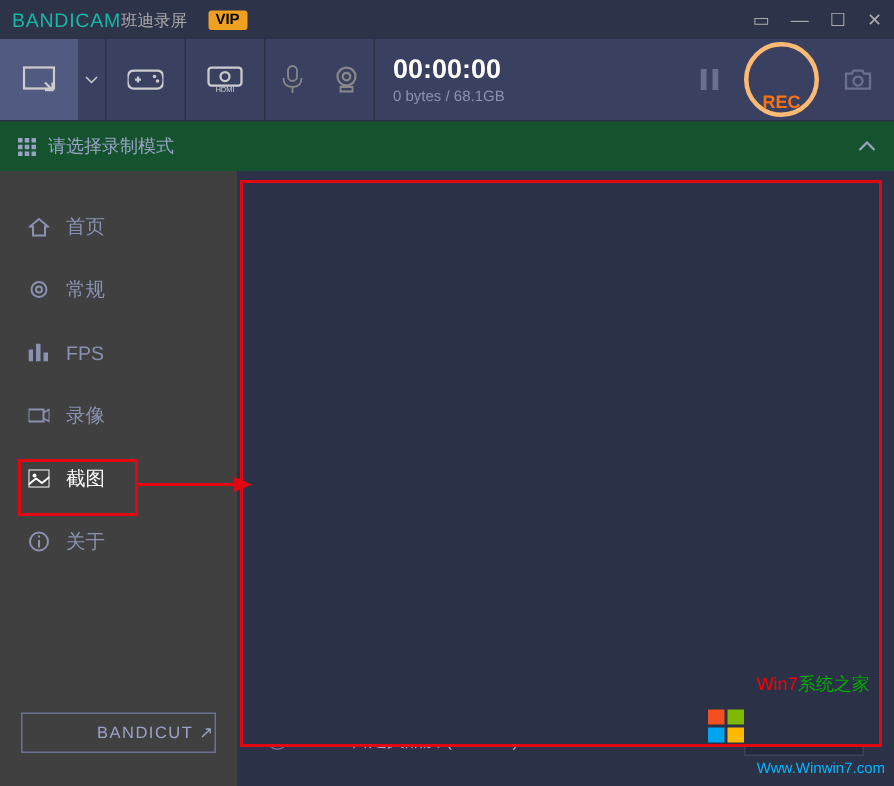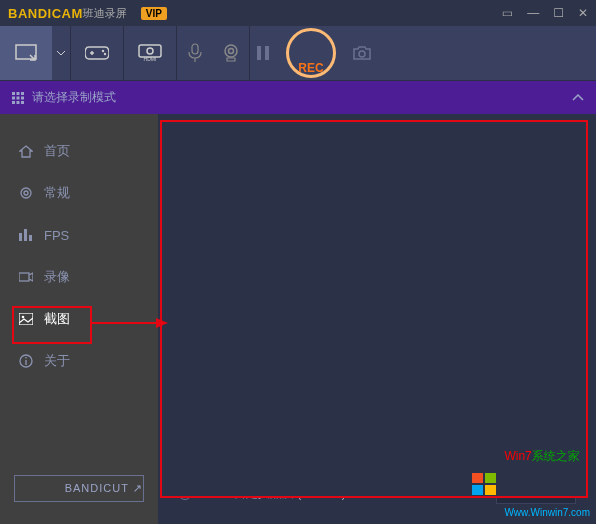--- a/index.html
+++ b/index.html
@@ -1,38 +1,38 @@
 <!DOCTYPE html>
 <html><head>
 <meta charset="utf-8">
 <style>
 * { margin:0; padding:0; box-sizing:border-box; font-family:"Microsoft YaHei",Arial,sans-serif; }
 body { background:#1a1f2e; width:596px; height:524px; overflow:hidden; color:#ccc; font-size:12px; position:relative; }
 
 
 .titlebar { height:26px; background:#2d3348; display:flex; align-items:center; padding:0 8px; }
-.brand { color:#eab308; font-weight:bold; font-size:13px; letter-spacing:0.5px; }
+.brand { color:#14b8a6; font-weight:normal; font-size:13px; letter-spacing:0.5px; }
 .brand-sub { color:#aaa; font-size:11px; margin-left:0; }
 .vip { background:#f0a020; color:#000; font-size:10px; font-weight:bold; padding:1px 5px; border-radius:2px; margin-left:14px; }
 .win-controls { margin-left:auto; display:flex; gap:14px; color:#aaa; font-size:12px; }
 .win-controls span { cursor:pointer; }
 
 
 .toolbar { height:54px; background:#3a4160; display:flex; align-items:center; }
 .tbtn { width:52px; height:54px; display:flex; align-items:center; justify-content:center; color:#ccc; cursor:pointer; }
 .tbtn.active { background:#515a80; }
 .divider-v { width:1px; height:54px; background:#2a2f44; }
 .timer-block { flex:1; display:flex; flex-direction:column; align-items:flex-start; justify-content:center; padding-left:12px; }
 .timer { color:#fff; font-size:18px; font-weight:bold; }
 .size { color:#8a92b0; font-size:10px; margin-top:2px; }
 .rec-btn { width:50px; height:50px; border-radius:50%; border:3px solid #fdba74; display:flex; align-items:flex-end; justify-content:center; color:#f97316; font-weight:bold; font-size:12px; margin:0 10px; cursor:pointer; }
 .cam-btn { width:32px; color:#6a7090; display:flex; align-items:center; justify-content:center; margin-right:8px; }
 
 
-.modebar { height:34px; background:#4c1d95; border-top:1px solid #2a2f44; display:flex; align-items:center; padding:0 12px; color:#9aa3c7; }
+.modebar { height:34px; background:#14532d; border-top:1px solid #2a2f44; display:flex; align-items:center; padding:0 12px; color:#9aa3c7; }
 .modebar .chev { margin-left:auto; cursor:pointer; }
 
 
 .main { display:flex; height:410px; }
 .sidebar { width:158px; background:#404040; padding:16px 0 8px 0; display:flex; flex-direction:column; }
 .sb-item { height:42px; display:flex; align-items:center; padding-left:18px; color:#8a92b0; cursor:pointer; gap:10px; font-size:13px; }
 .sb-item.selected { color:#fff; }
 .sb-icon { width:16px; display:inline-flex; align-items:center; justify-content:center; }
 .red-box { border:2px solid #e30613; position:absolute; pointer-events:none; }
 .red-box.sb { left:12px; top:306px; width:80px; height:38px; }
@@ -113,20 +113,24 @@
       </svg>
   </div>
   <div class="tbtn" style="width:36px">
     <svg width="18" height="18">
         <circle cx="9" cy="7" r="6" fill="none" stroke="#888" stroke-width="1.5"></circle>
         <circle cx="9" cy="7" r="2.5" fill="none" stroke="#888" stroke-width="1.5"></circle>
         <path d="M5 14 L13 14 L13 17 L5 17 Z" fill="none" stroke="#888" stroke-width="1.2"></path>
       </svg>
   </div>
   <div class="divider-v"></div>
+  <div class="timer-block">
+    <div class="timer">00:00:00</div>
+    <div class="size">0 bytes / 68.1GB</div>
+  </div>
   <div class="tbtn" style="width:26px">
     <svg width="12" height="14">
         <rect x="0" y="0" width="4" height="14" fill="#6a7090"></rect>
         <rect x="8" y="0" width="4" height="14" fill="#6a7090"></rect>
       </svg>
   </div>
   <div class="rec-btn">
       <span>REC</span>
     </div>
   <div class="cam-btn">

